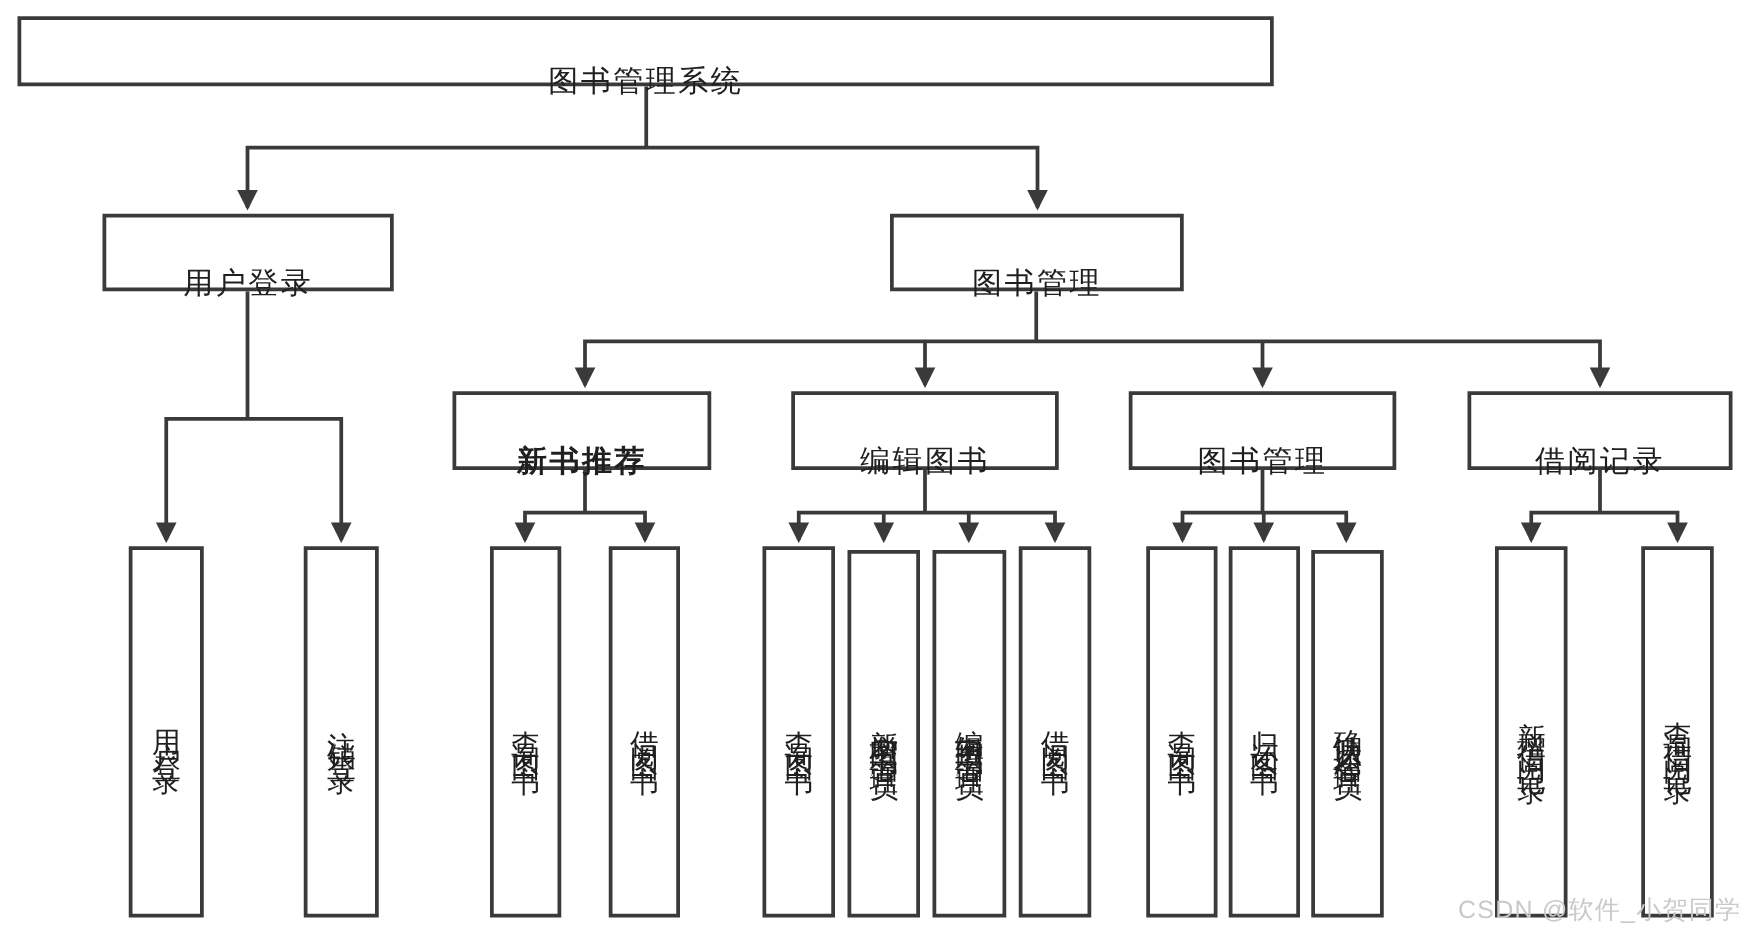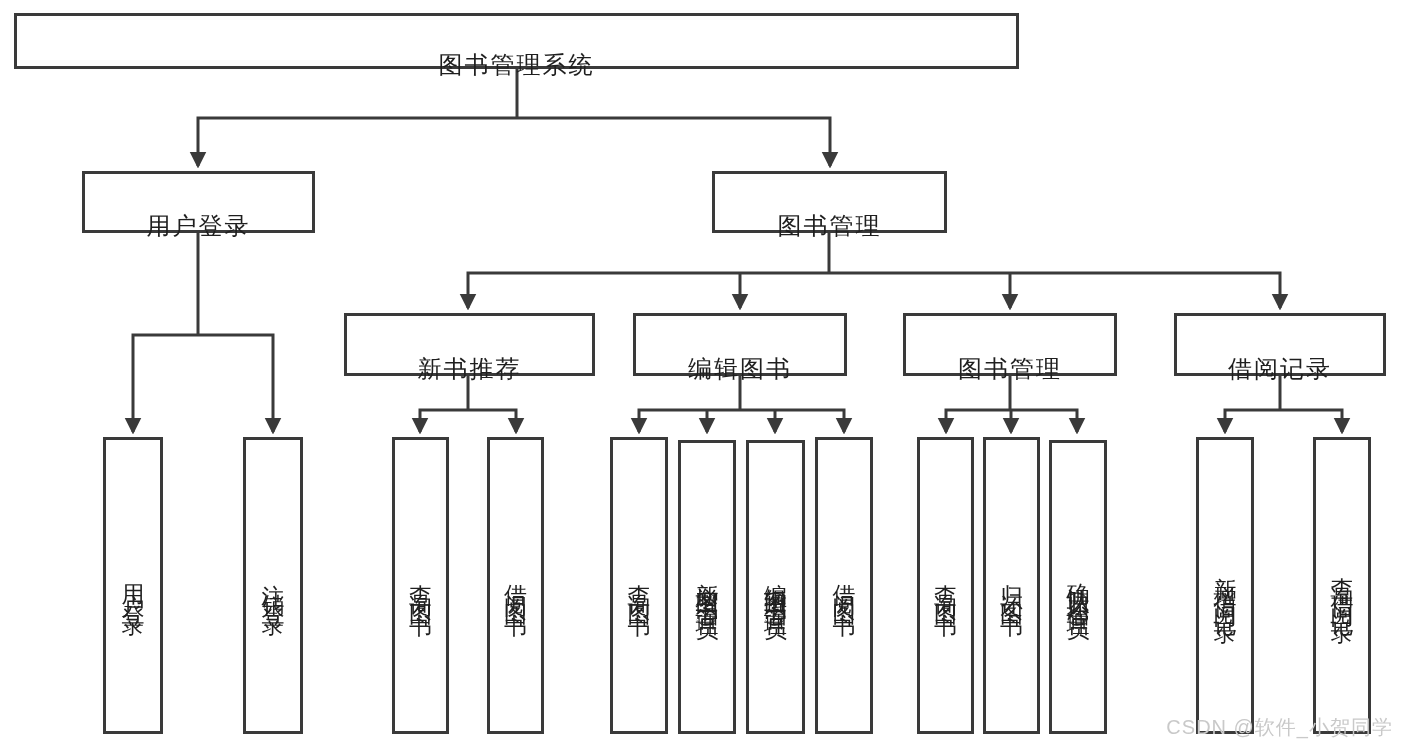--- a/index.html
+++ b/index.html
@@ -111,21 +111,21 @@
     <span class="h-label">图书管理系统</span>
   </div>
 
   <div class="box" style="left:82px; top:171px; width:233px; height:62px;">
     <span class="h-label">用户登录</span>
   </div>
   <div class="box" style="left:712px; top:171px; width:235px; height:62px;">
     <span class="h-label">图书管理</span>
   </div>
 
-  <div class="box" style="left:344px; top:313px; width:251px; height:63px;">
+  <div class="box" style="left:362px; top:313px; width:207px; height:63px;font-weight:bold;">
     <span class="h-label">新书推荐</span>
   </div>
   <div class="box" style="left:633px; top:313px; width:214px; height:63px;">
     <span class="h-label">编辑图书</span>
   </div>
   <div class="box" style="left:903px; top:313px; width:214px; height:63px;">
     <span class="h-label">图书管理</span>
   </div>
   <div class="box" style="left:1174px; top:313px; width:212px; height:63px;">
     <span class="h-label">借阅记录</span>

